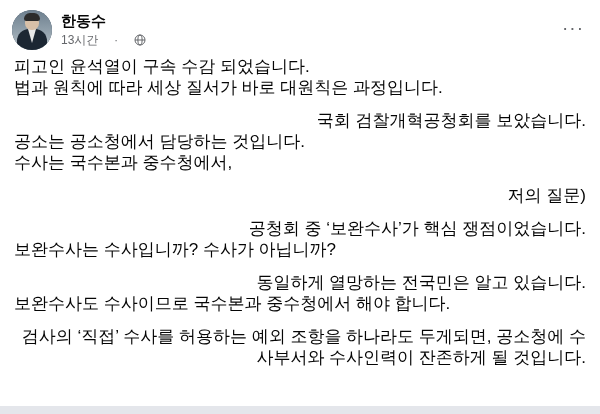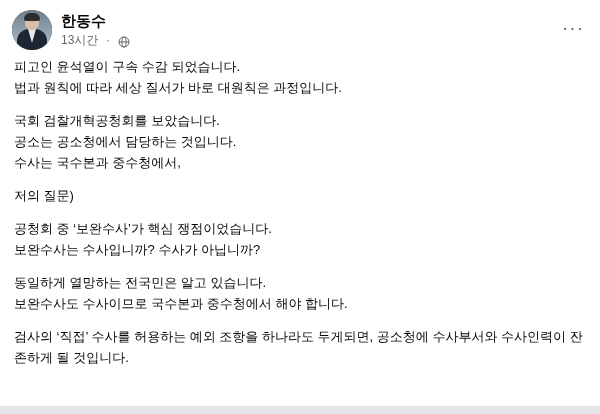--- a/index.html
+++ b/index.html
@@ -89,22 +89,22 @@
     font-weight: bold;
     line-height: 19px;
     color: #050505;
   }
   .meta {
     font-size: 12px;
     color: #65676b;
     line-height: 16px;
     margin-top: 2px;
     display: flex;
-    align-items: flex-end;
-    gap: 8px;
+    align-items: center;
+    gap: 16px;
   }
   .meta .dot {
     font-size: 11px;
     line-height: 16px;
   }
   .globe-icon svg {
     display: block;
   }
   .menu-button {
     position: absolute;
@@ -121,28 +121,29 @@
     letter-spacing: 1px;
     line-height: 1;
     user-select: none;
   }
   .post-body {
     padding: 2px 14px 0 14px;
     box-sizing: border-box;
   }
   .post-body p {
     margin: 0;
-    font-size: 13px;
+    font-size: 17px;
     line-height: 21px;
     color: #050505;
     white-space: pre-wrap;
     word-break: break-word;
   }
   .post-body p.gap {
     margin-top: 12px;
+    text-align: right;
   }
   .bottom-strip {
     position: absolute;
     left: 0;
     right: 0;
     bottom: 0;
     height: 8px;
     background: #e4e6eb;
   }
 </style>

